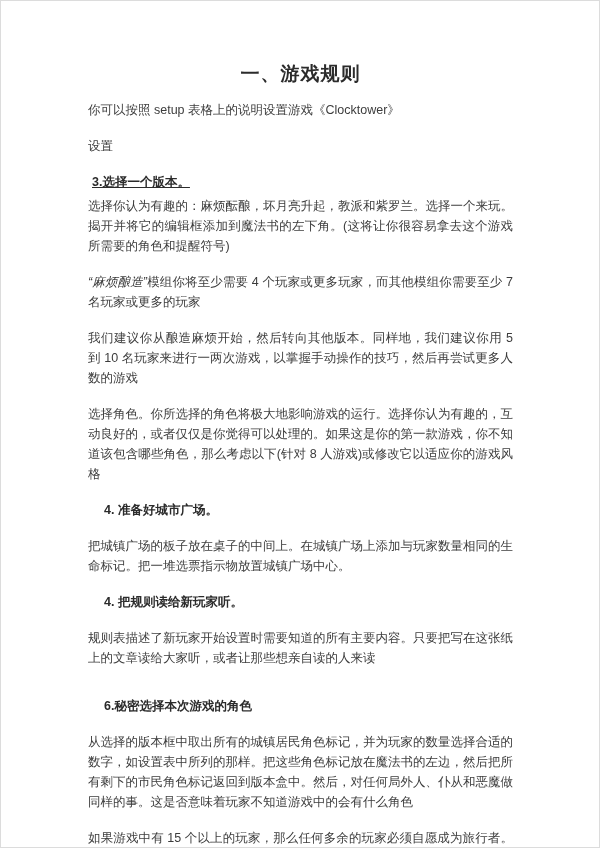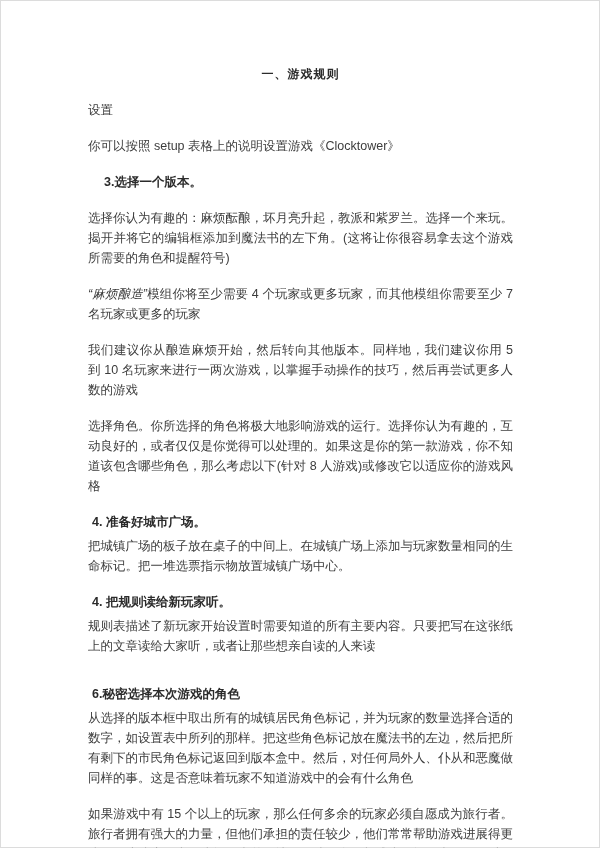--- a/index.html
+++ b/index.html
@@ -14,56 +14,56 @@
     }
     .page-content {
       width: 425px;
       margin-left: 88px;
       padding-top: 62px;
       font-size: 12.5px;
       line-height: 20px;
       text-align: justify;
     }
     .doc-title {
-      font-size: 12px;
+      font-size: 19px;
       line-height: 24px;
       font-weight: bold;
       color: #2b2b2b;
       text-align: center;
       margin: 0 0 14px 0;
       letter-spacing: 1px;
     }
     .para {
       margin: 0 0 16px 0;
     }
     .heading {
       font-weight: bold;
       color: #2b2b2b;
-      margin: 4px;
+      margin: 16px;
     }
     .gap-large {
       margin-top: 28px;
     }
     .module-name {
       font-style: italic;
     }
   </style>
 </head>
 <body>
 
 <div class="page-content">
 
   <h1 class="doc-title">一、游戏规则</h1>
 
 
+  <p class="para">你可以按照 setup 表格上的说明设置游戏《Clocktower》</p>
+
   <p class="para">设置</p>
 
-  <p class="para">你可以按照 setup 表格上的说明设置游戏《Clocktower》</p>
-
-  <p class="para heading" style="margin:16px;">3.选择一个版本。</p>
+  <p class="para heading" style="margin:4px;text-decoration:underline;">3.选择一个版本。</p>
   <p class="para">选择你认为有趣的：麻烦酝酿，坏月亮升起，教派和紫罗兰。选择一个来玩。揭开并将它的编辑框添加到魔法书的左下角。(这将让你很容易拿去这个游戏所需要的角色和提醒符号)</p>
 
   <p class="para"><em class="module-name">“麻烦酿造”</em><span>模组你将至少需要 4 个玩家或更多玩家，而其他模组你需要至少 7 名玩家或更多的玩家</span></p>
 
   <p class="para">我们建议你从酿造麻烦开始，然后转向其他版本。同样地，我们建议你用 5 到 10 名玩家来进行一两次游戏，以掌握手动操作的技巧，然后再尝试更多人数的游戏</p>
 
   <p class="para">选择角色。你所选择的角色将极大地影响游戏的运行。选择你认为有趣的，互动良好的，或者仅仅是你觉得可以处理的。如果这是你的第一款游戏，你不知道该包含哪些角色，那么考虑以下(针对 8 人游戏)或修改它以适应你的游戏风格</p>
 
   <p class="heading">4. 准备好城市广场。</p>
   <p class="para">把城镇广场的板子放在桌子的中间上。在城镇广场上添加与玩家数量相同的生命标记。把一堆选票指示物放置城镇广场中心。</p>

